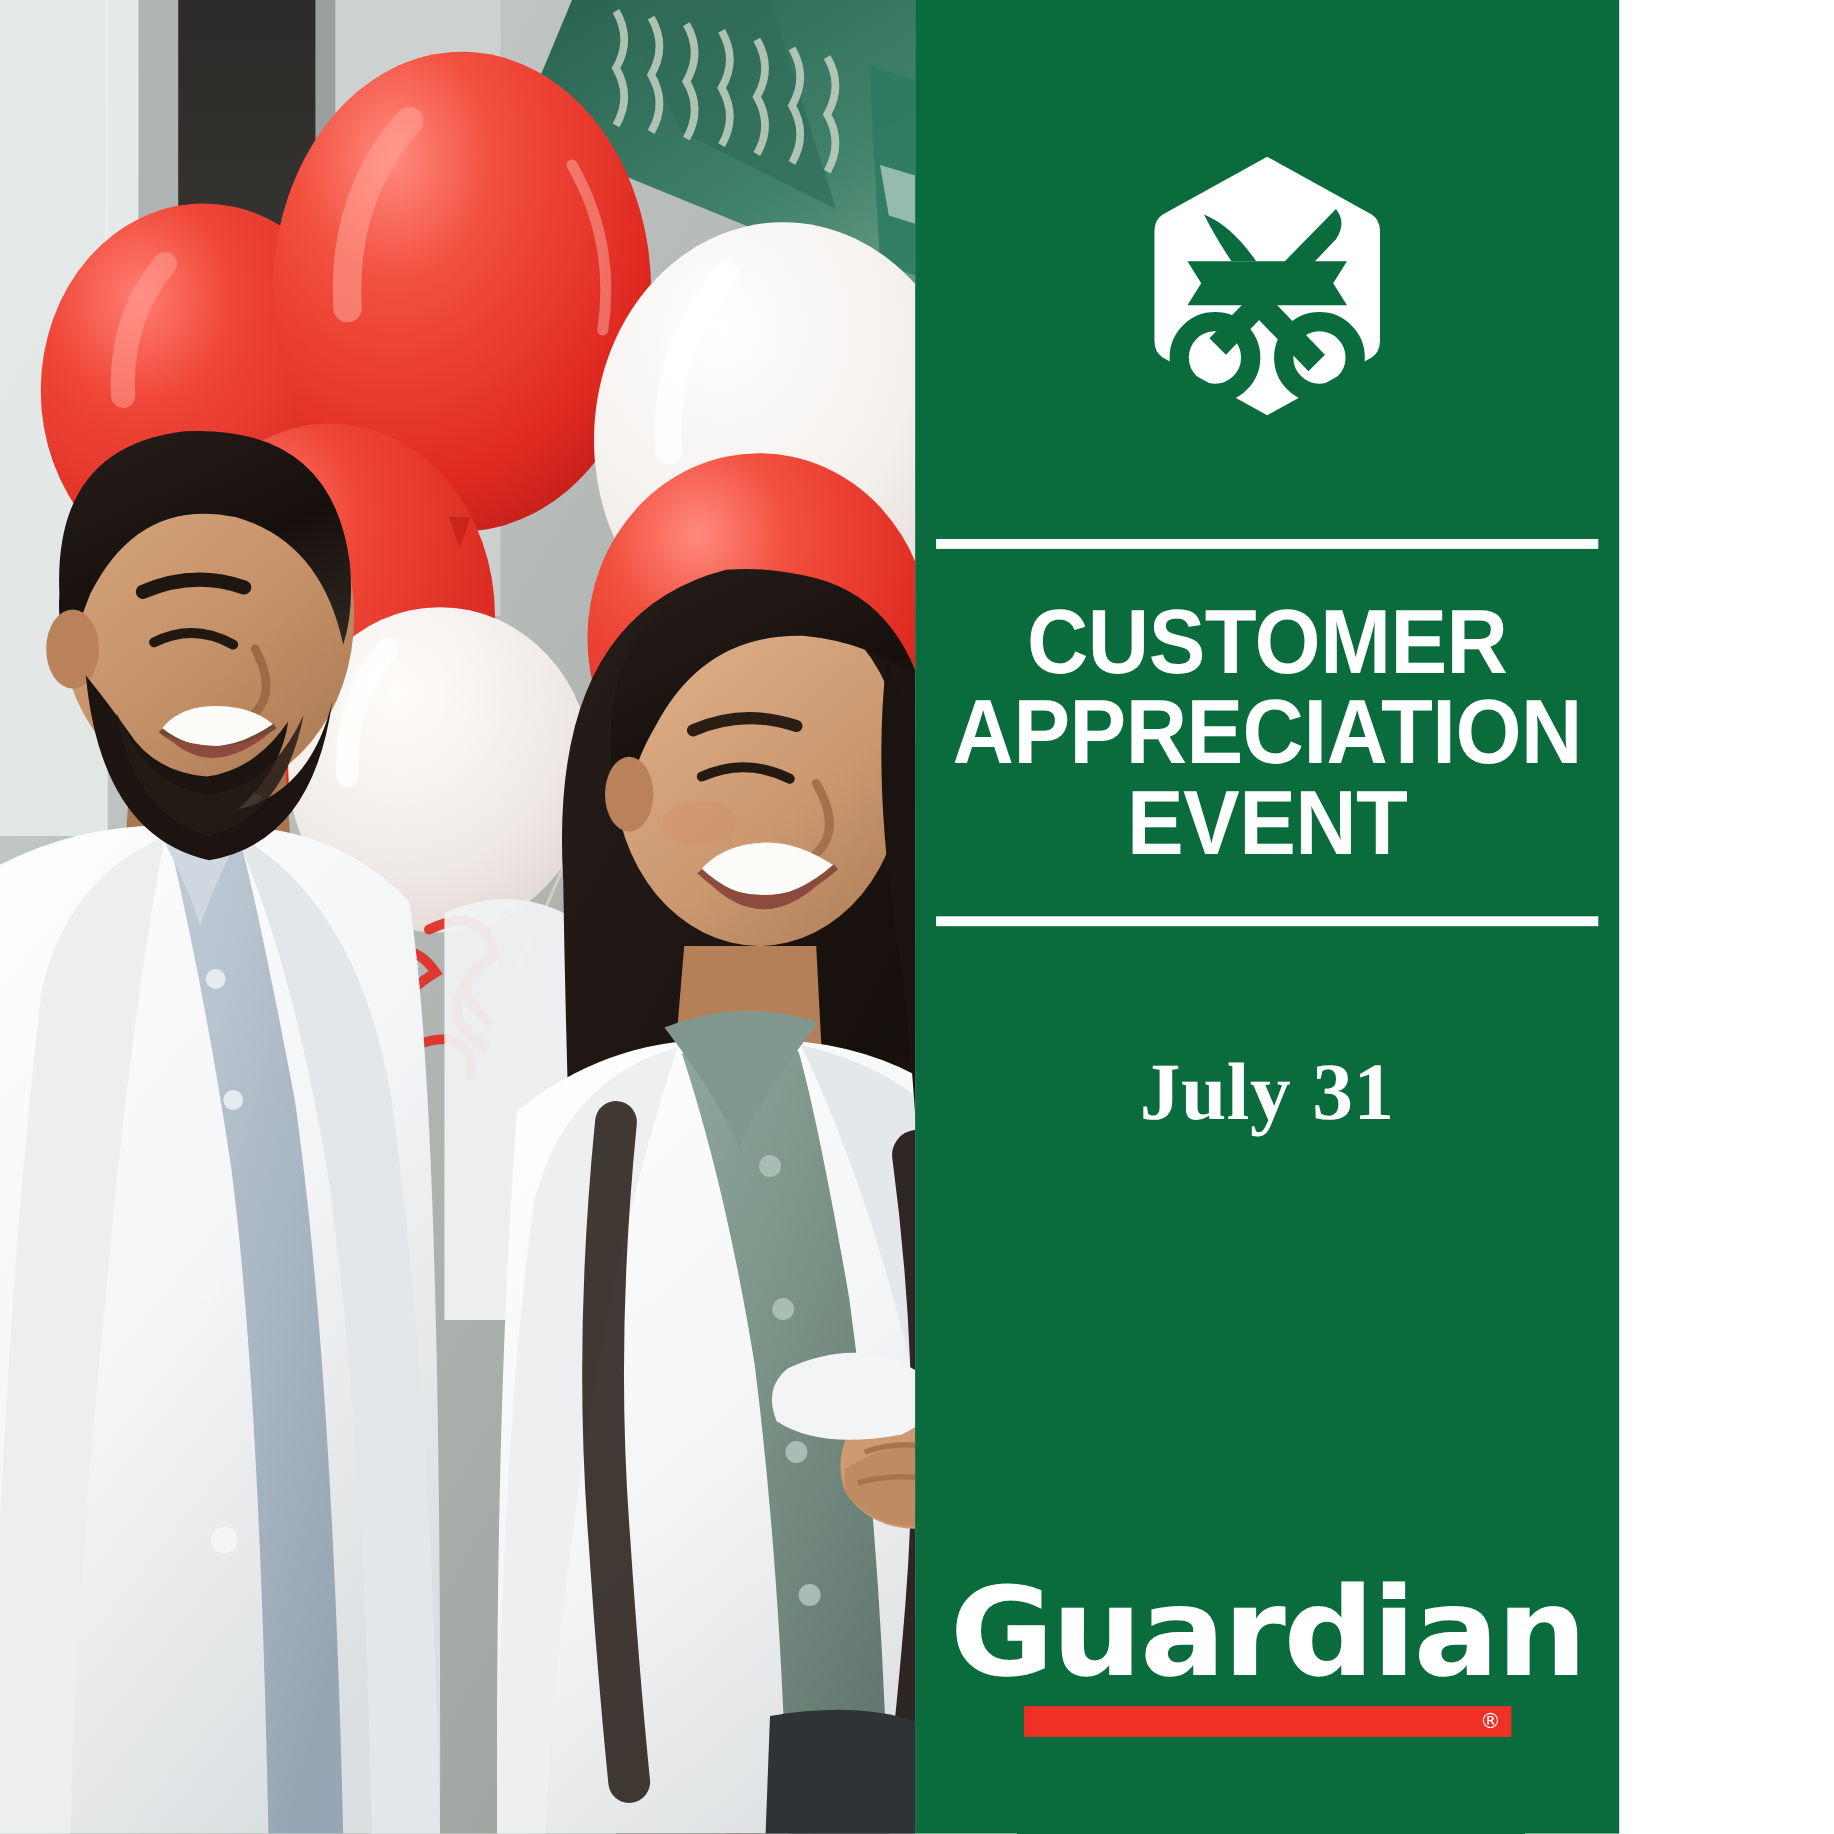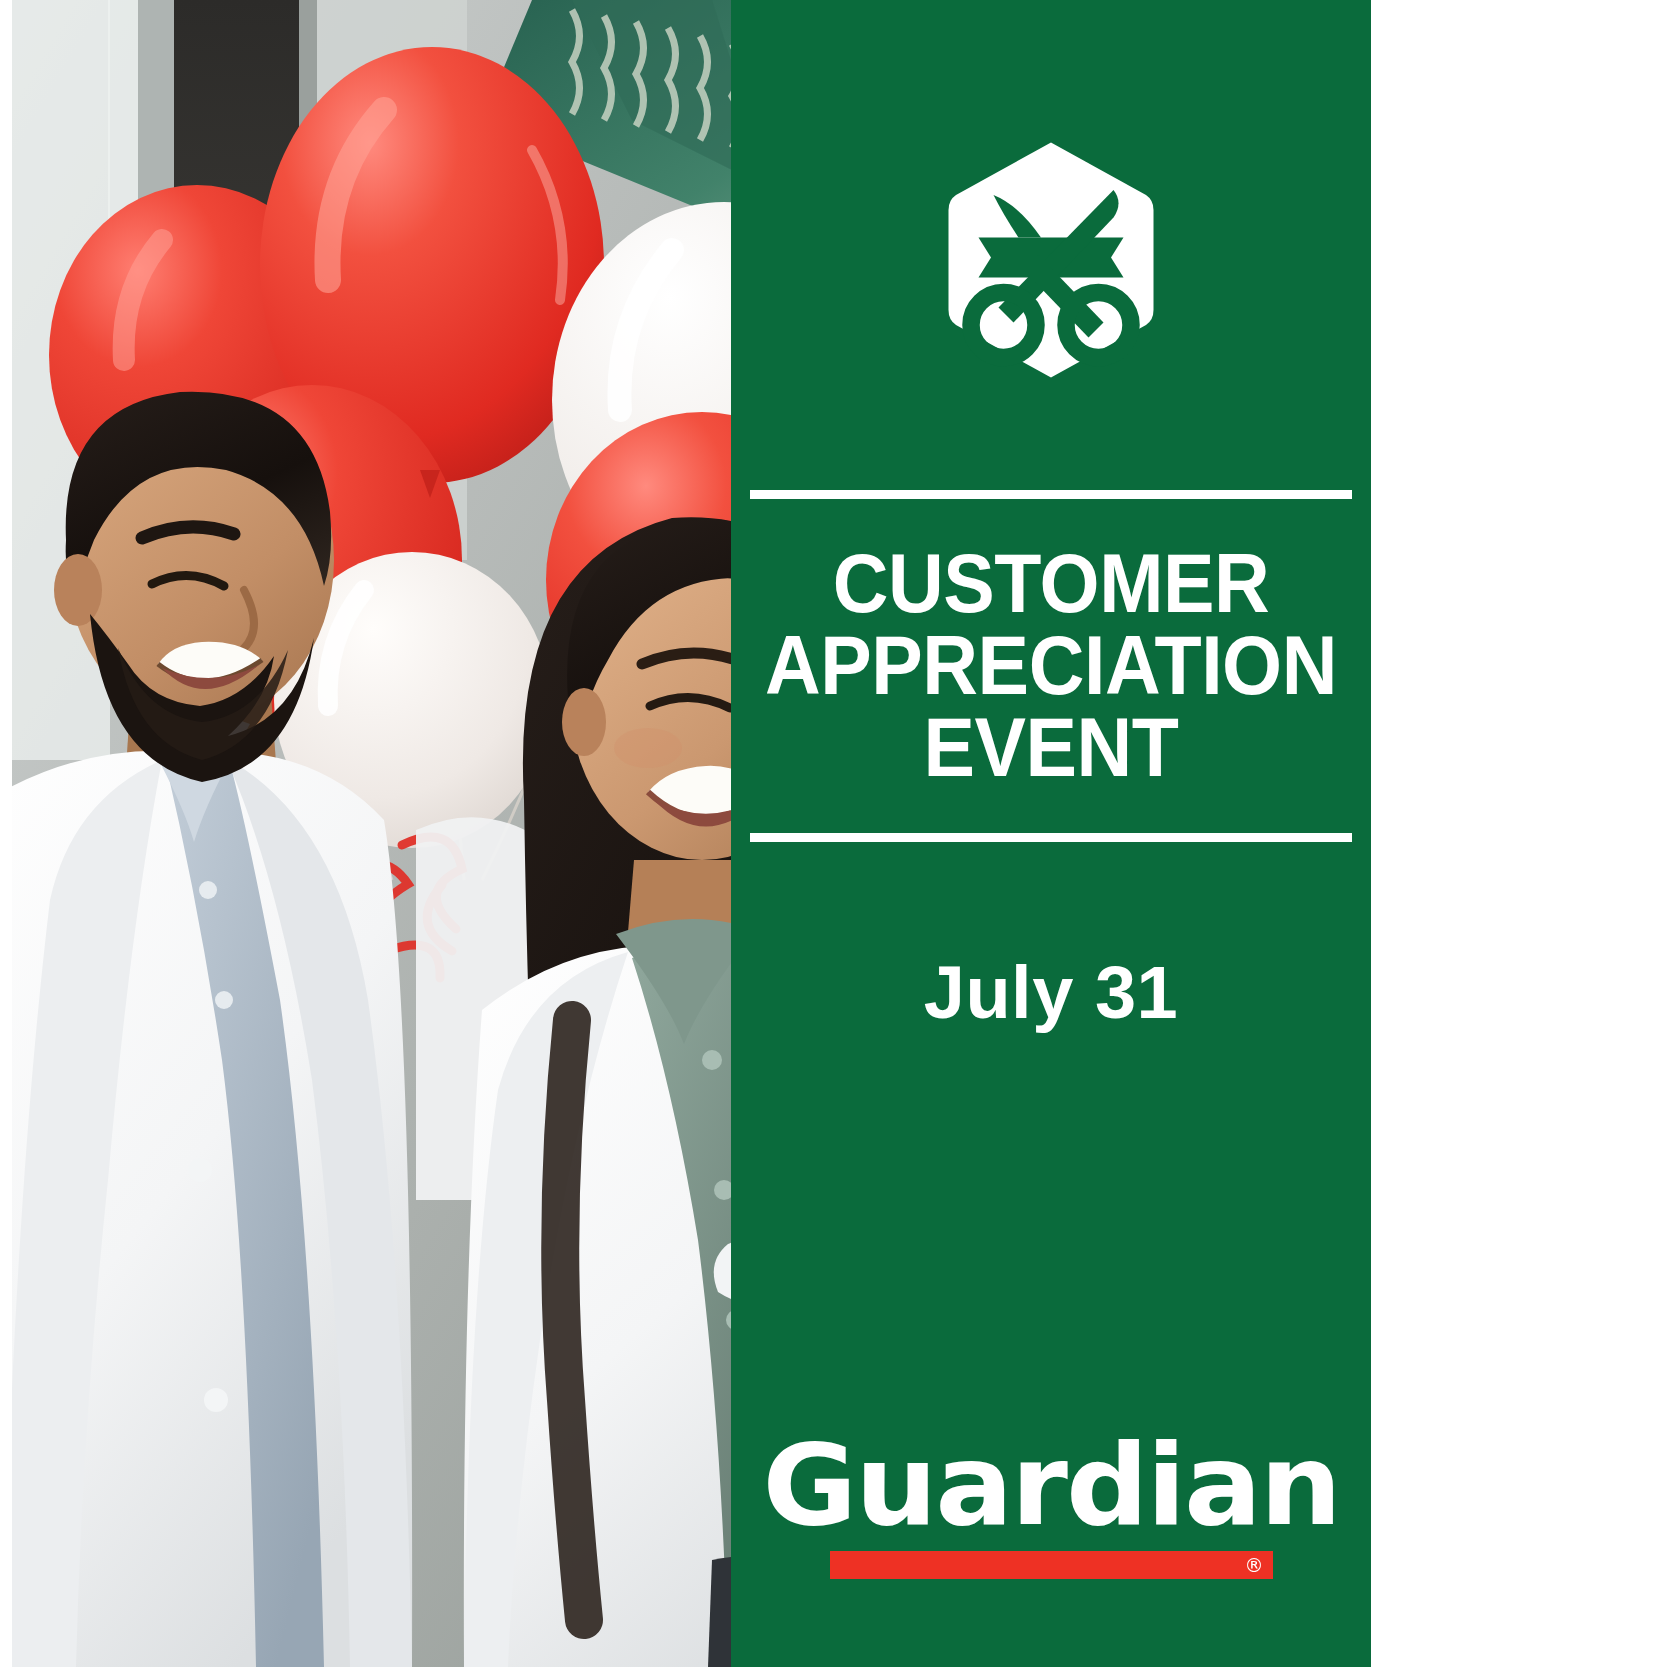--- a/index.html
+++ b/index.html
@@ -4,23 +4,22 @@
 <title>Customer Appreciation Event</title>
 <style>
   * { margin:0; padding:0; box-sizing:border-box; }
   html,body{
     width:1667px; height:1667px;
     font-family:"Liberation Sans", sans-serif;
     background:#ffffff; overflow:hidden;
   }
   .poster{
     position:relative;
-    width:1359px; height:1667px;
+    width:1472px; height:1667px;
     display:flex;
-    margin-left:12px;
   }
 
   
   .photo-pane{
     position:relative;
     width:984px; height:1667px;
     overflow:hidden;
     background:#8e9a8d;
   }
   .photo-pane svg{ display:block; width:984px; height:1667px; }
@@ -68,20 +67,21 @@
     text-transform:uppercase;
   }
   .headline .ln{ display:block; white-space:nowrap; }
 
   
   .date-block{
     margin-top:110px;
     text-align:center;
     color:#ffffff;
     width:100%;
+    font-family:Liberation Serif, serif;
   }
   .date-line{
     font-size:74px;
     font-weight:bold;
     line-height:1.12;
     letter-spacing:0.5px;
   }
   .time-line{
     font-size:66px;
     font-weight:bold;

